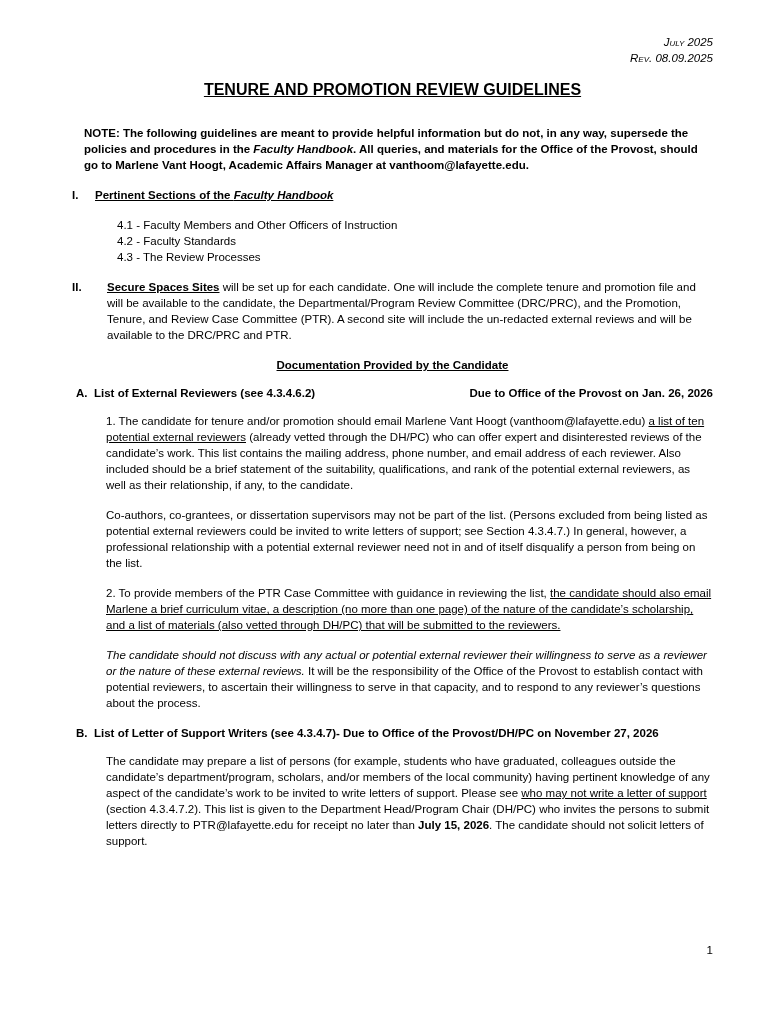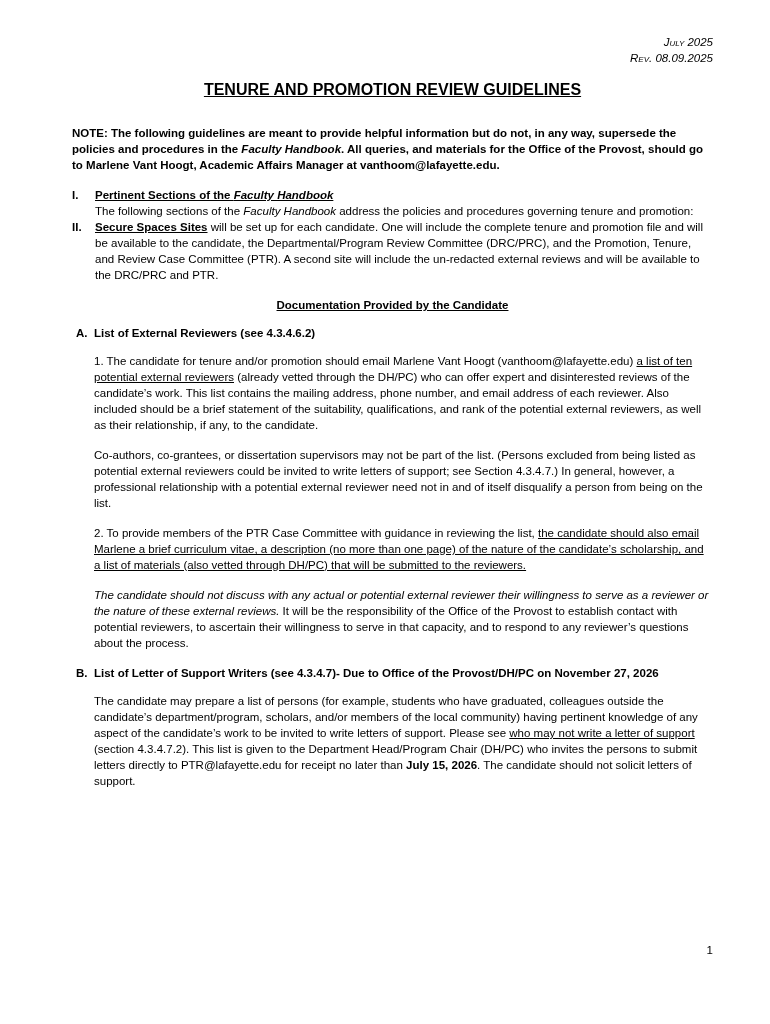--- a/index.html
+++ b/index.html
@@ -8,21 +8,21 @@
     width: 770px; height: 1024px;
     font-family: "Liberation Sans", "DejaVu Sans", sans-serif;
     font-size: 11.5px; line-height: 16px; color: #000;
   }
   .page { position: relative; width: 770px; height: 1024px; padding: 34px 57px 0 72px; overflow: hidden; }
   .doc-header { text-align: right; font-style: italic; font-variant: small-caps; }
   .doc-title { font-size: 16px; line-height: 16px; font-weight: bold; text-align: center; text-decoration: underline; margin: 16px 0 27px 0; }
   .bold { font-weight: bold; }
   .italic { font-style: italic; }
   .underline { text-decoration: underline; }
-  .para { margin-bottom: 14px; }
+  .para { margin-bottom: 14px; margin-left: 12px; }
   .sec { display: flex; }
   .sec-num { width: 23px; flex-shrink: 0; }
   .sec-body { flex: 1; min-width: 0; }
   .sec-heading { margin: 0; }
   .sec-heading.gap-below { margin-bottom: 12px; text-align: center; }
   .hb-list { margin: 14px 0 14px 22px; }
   .item { display: flex; }
   .item-label { width: 18px; flex-shrink: 0; margin-left: 4px; }
   .item-body { flex: 1; min-width: 0; }
   .item-heading-row { display: flex; justify-content: space-between; margin-bottom: 12px; }
@@ -40,40 +40,45 @@
   </header>
 
   <h1 class="doc-title">TENURE AND PROMOTION REVIEW GUIDELINES</h1>
 
   <p class="para bold"><span>NOTE: The following guidelines are meant to provide helpful information but do not, in any way, supersede the policies and procedures in the </span><span class="italic">Faculty Handbook</span><span>. All queries, and materials for the Office of the Provost, should go to Marlene Vant Hoogt, Academic Affairs Manager at vanthoom@lafayette.edu.</span></p>
 
   <section class="sec">
     <div class="sec-num bold">I.</div>
     <div class="sec-body">
       <div class="sec-heading bold"><span class="underline">Pertinent Sections of the </span><span class="underline italic">Faculty Handbook</span></div>
-      <div><span>The following sections of the </span><span class="italic">Faculty Handbook</span><span> address the policies and procedures governing tenure and promotion:</span></div>
+      <div class="hb-list">
+        <div>4.1 - Faculty Members and Other Officers of Instruction</div>
+        <div>4.2 - Faculty Standards</div>
+        <div>4.3 - The Review Processes</div>
+      </div>
     </div>
   </section>
 
   <section class="sec">
     <div class="sec-num bold">II.</div>
     <div class="sec-body">
       <p class="para"><span class="bold underline">Secure Spaces Sites</span><span> will be set up for each candidate. One will include the complete tenure and promotion file and will be available to the candidate, the Departmental/Program Review Committee (DRC/PRC), and the Promotion, Tenure, and Review Case Committee (PTR). A second site will include the un-redacted external reviews and will be available to the DRC/PRC and PTR.</span></p>
     </div>
   </section>
 
   <section class="sec">
     <div class="sec-body">
       <div class="sec-heading gap-below bold underline">Documentation Provided by the Candidate</div>
 
       <div class="item">
         <div class="item-label bold">A.</div>
         <div class="item-body">
           <div class="item-heading-row">
             <span class="bold">List of External Reviewers (see 4.3.4.6.2)</span>
+            <span class="bold">Due to Office of the Provost on Jan. 26, 2026</span>
           </div>
           <p class="para"><span>1. The candidate for tenure and/or promotion should email Marlene Vant Hoogt (vanthoom@lafayette.edu) </span><span class="underline">a list of ten potential external reviewers</span><span> (already vetted through the DH/PC) who can offer expert and disinterested reviews of the candidate’s work. This list contains the mailing address, phone number, and email address of each reviewer. Also included should be a brief statement of the suitability, qualifications, and rank of the potential external reviewers, as well as their relationship, if any, to the candidate.</span></p>
           <p class="para">Co-authors, co-grantees, or dissertation supervisors may not be part of the list. (Persons excluded from being listed as potential external reviewers could be invited to write letters of support; see Section 4.3.4.7.) In general, however, a professional relationship with a potential external reviewer need not in and of itself disqualify a person from being on the list.</p>
           <p class="para"><span>2. To provide members of the PTR Case Committee with guidance in reviewing the list, </span><span class="underline">the candidate should also email Marlene a brief curriculum vitae, a description (no more than one page) of the nature of the candidate’s scholarship, and a list of materials (also vetted through DH/PC) that will be submitted to the reviewers.</span></p>
           <p class="para"><span class="italic">The candidate should not discuss with any actual or potential external reviewer their willingness to serve as a reviewer or the nature of these external reviews.</span><span> It will be the responsibility of the Office of the Provost to establish contact with potential reviewers, to ascertain their willingness to serve in that capacity, and to respond to any reviewer’s questions about the process.</span></p>
         </div>
       </div>
 
       <div class="item">
         <div class="item-label bold">B.</div>

